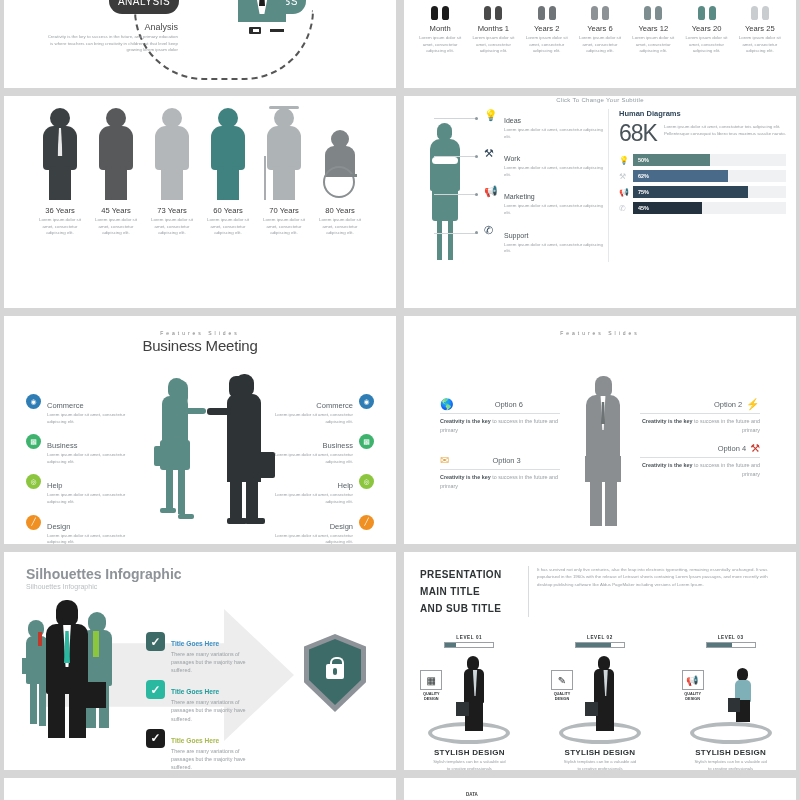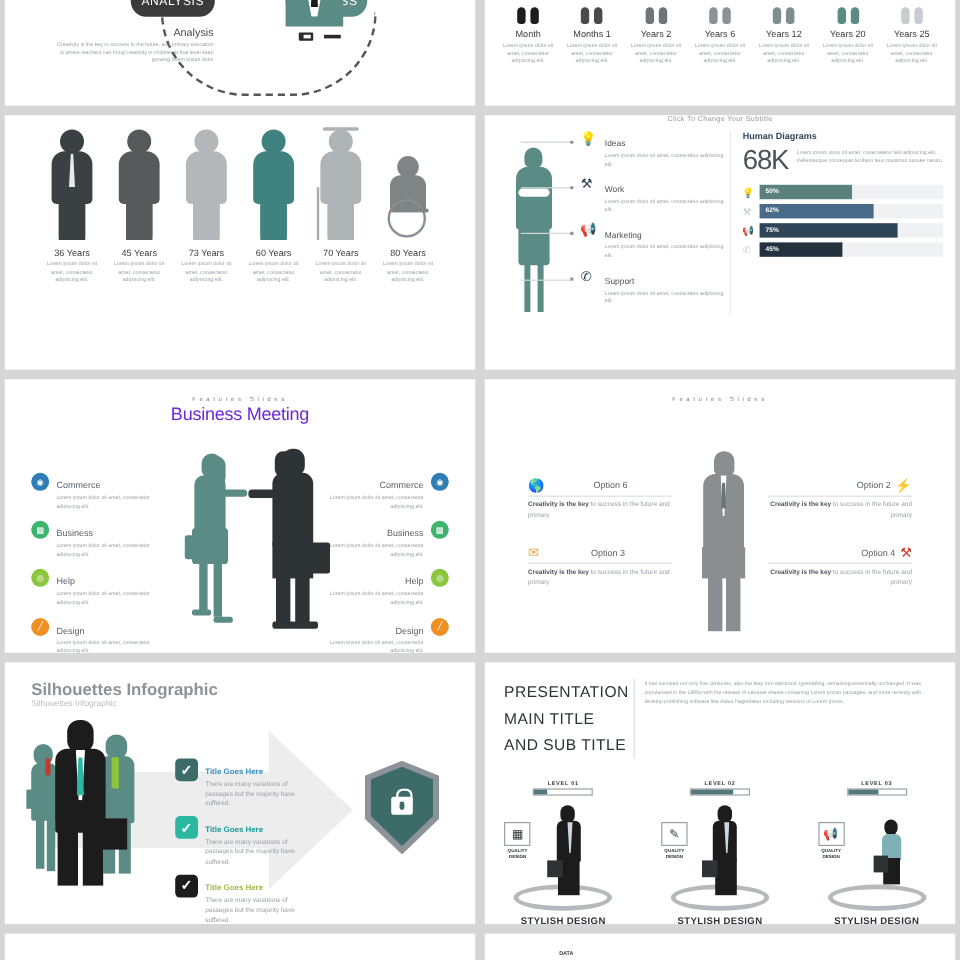--- a/index.html
+++ b/index.html
@@ -99,21 +99,21 @@
   .hd-desc{ flex:1; padding-left:7px; padding-top:4px;}
   .bars { margin-top:7px; }
   .brow { display:flex; align-items:center; margin-bottom:4px; }
   .bic { width:14px; flex:none; color:#c3cace; font-size:8px; }
   .btrack{ flex:1; height:12px; background:#eff1f2; position:relative; }
   .bfill { position:absolute; left:0; top:0; bottom:0; display:flex; align-items:center; }
   .bval { color:#fff; font-size:5.5px; font-weight:bold; padding-left:5px; }
 
   
   .feat { text-align:center; font-size:5px; color:#7b7b7b; letter-spacing:3px; padding-top:14px;}
-  .bigt { text-align:center; font-size:15px; color:#6d28d9; margin-top:1px; letter-spacing:-.2px;}
+  .bigt { text-align:center; font-size:15px; color:#404040; margin-top:1px; letter-spacing:-.2px;}
 
   
   .bm-col { position:absolute; top:78px; width:118px; }
   .bm-col.left { left:22px; }
   .bm-col.right{ right:22px; }
   .bm-row { display:flex; margin-bottom:9px; align-items:flex-start; }
   .bm-row.r { flex-direction:row-reverse; text-align:right; }
   .cic { width:15px; height:15px; border-radius:50%; flex:none; color:#fff;
          display:flex; align-items:center; justify-content:center; font-size:7px; }
   .bm-t { font-size:7.5px; color:#5a6369; margin-bottom:1px; }
@@ -151,21 +151,21 @@
             background:#8d9398; clip-path:polygon(50% 0,100% 16%,100% 62%,50% 100%,0 62%,0 16%);}
   .shield:after{ content:""; position:absolute; left:5px; top:5px; right:5px; bottom:7px;
             background:#3d6b68; clip-path:polygon(50% 0,100% 16%,100% 62%,50% 100%,0 62%,0 16%);}
   .lock { position:absolute; left:50%; top:30px; transform:translateX(-50%); width:18px; height:15px;
           background:#fff; border-radius:2px; z-index:2;}
   .lock:before{content:"";position:absolute;left:4px;top:-7px;width:10px;height:10px;border:2.5px solid #fff;border-bottom:none;border-radius:6px 6px 0 0;}
   .lock:after{content:"";position:absolute;left:7px;top:4px;width:4px;height:7px;background:#3d6b68;border-radius:2px;}
 
   
   .pm-h { display:flex; padding:14px 16px 0; }
-  .pm-t { font-size:13px; font-weight:normal; color:#2e3335; letter-spacing:.4px; width:108px; line-height:1.7;}
+  .pm-t { font-size:10px; font-weight:bold; color:#2e3335; letter-spacing:.4px; width:108px; line-height:1.7;}
   .pm-d { flex:1; border-left:1px solid #d8dcde; padding-left:8px; font-size:4.4px; color:#9aa0a4; line-height:1.7;}
   .lv { display:flex; justify-content:space-around; margin-top:18px; }
   .lv-col { width:110px; text-align:center; position:relative; }
   .lv-lbl { font-size:4.6px; font-weight:bold; color:#2e3335; letter-spacing:.6px;}
   .lv-bar { width:50px; height:6px; border:1px solid #9aa0a4; margin:2px auto 0; position:relative; background:#fff;}
   .lv-bar i { position:absolute; left:0; top:0; bottom:0; background:#55787e; }
   .pose { height:94px; position:relative; margin-top:4px; }
   .ellipse { position:absolute; left:50%; bottom:2px; transform:translateX(-50%);
              width:82px; height:22px; border:4px solid #b4b9bc; border-radius:50%; }
   .qbox { position:absolute; width:22px; height:20px; border:1px solid #9aa0a4; background:#fff;
@@ -490,21 +490,21 @@
           </div>
           <div class="opt-b"><b>Creativity is the key</b> to success in the future and primary</div>
         </div>
         <div class="opt" style="left: 36px; top: 138px; text-align: left;">
           <div class="opt-h">
             <span style="font-size:11px;color:#e8a33d">✉</span>
             <span class="opt-lbl" style="text-align:center">Option 3</span>
           </div>
           <div class="opt-b"><b>Creativity is the key</b> to success in the future and primary</div>
         </div>
-        <div class="opt" style="right: 36px; top: 138px; text-align: right;">
+        <div class="opt" style="right: 36px; top: 126px; text-align: right;">
           <div class="opt-h">
             <span class="opt-lbl" style="text-align:right">Option 4</span>
             <span style="font-size:11px;color:#cc3b30">⚒</span>
           </div>
           <div class="opt-b"><b>Creativity is the key</b> to success in the future and primary</div>
         </div>
       </div>
   </div>
 
   <div class="panel">

